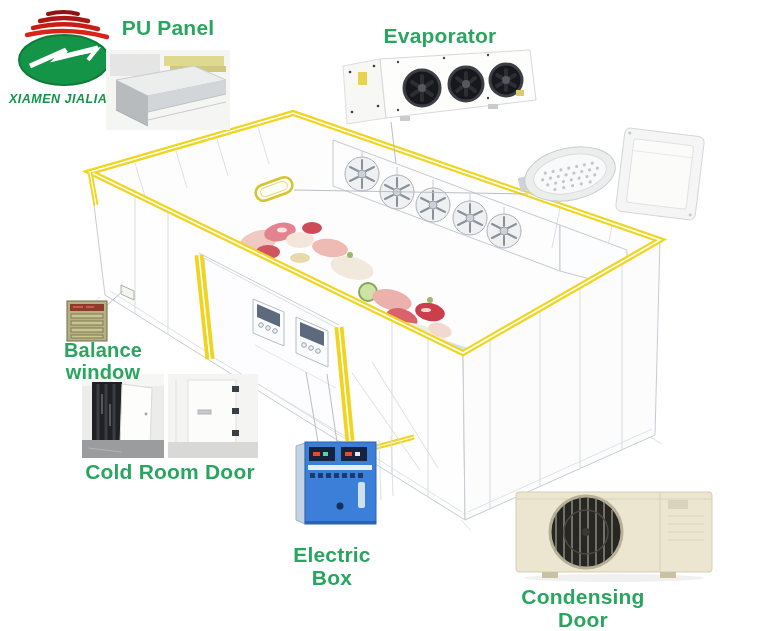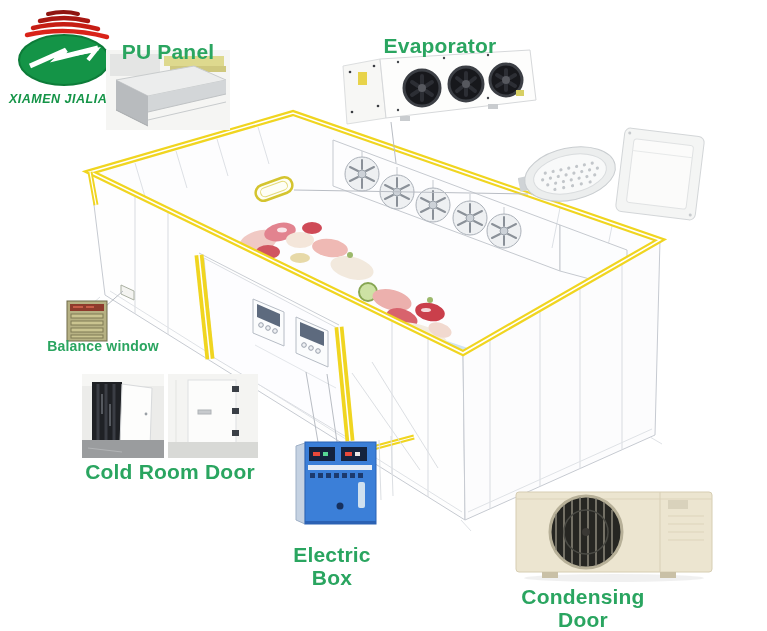--- a/index.html
+++ b/index.html
@@ -5,21 +5,21 @@
   html,body{margin:0;padding:0;background:#ffffff;}
   .canvas{
     position:relative;width:767px;height:631px;background:#ffffff;overflow:hidden;
     font-family:"Liberation Sans",sans-serif;
   }
   .abs{position:absolute;}
   .label{
     position:absolute;color:var(--label-green,#2aa560);font-weight:700;
     text-align:center;font-size:21px;line-height:1.1;letter-spacing:.2px;
   }
-  .label.small{font-size:14px;}
+  .label.small{font-size:20px;}
   .logo-text{
     position:absolute;left:0;top:86px;width:120px;text-align:center;
     color:var(--logo-green,#149447);font-weight:700;font-style:italic;
     font-size:12.5px;letter-spacing:.5px;white-space:nowrap;
   }
   svg{display:block;}
 </style>
 </head>
 <body>
 
@@ -478,20 +478,20 @@
             <line x1="104" y1="24" x2="104" y2="68"></line>
         </g>
         <circle cx="78" cy="46" r="22" fill="none" stroke="#4a4a44" stroke-width="1.5"></circle>
         <circle cx="78" cy="46" r="4" fill="#3a3834"></circle>
       </g>
       <rect x="34" y="86" width="16" height="6" fill="#c9c0a6"></rect>
       <rect x="152" y="86" width="16" height="6" fill="#c9c0a6"></rect>
     </svg>
   </div>
 
-  <div class="label" style="left:106px;top:40px;width:124px;">PU Panel</div>
-  <div class="label" style="left:350px;top:34px;width:180px;">Evaporator</div>
+  <div class="label" style="left:106px;top:16px;width:124px;">PU Panel</div>
+  <div class="label" style="left:350px;top:24px;width:180px;">Evaporator</div>
   <div class="label small" style="left:33px;top:339px;width:140px;">Balance window</div>
   <div class="label" style="left:82px;top:460px;width:176px;">Cold Room Door</div>
   <div class="label" style="left:272px;top:543px;width:120px;">Electric Box</div>
   <div class="label" style="left:498px;top:585px;width:170px;">Condensing Door</div>
 
 </div>
 
 </body></html>

